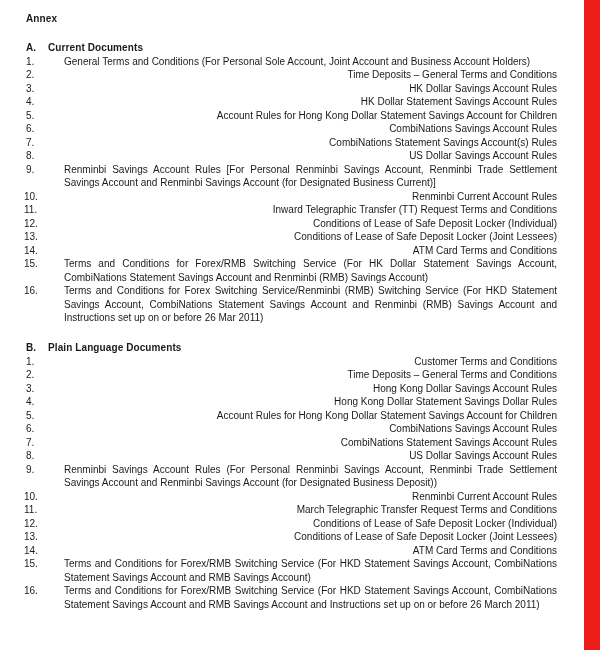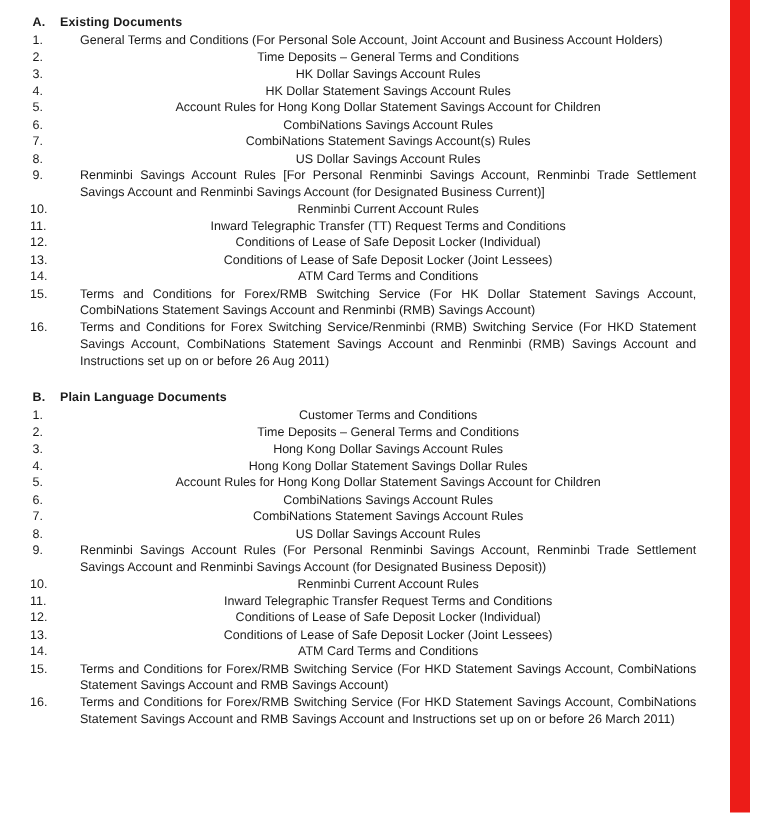--- a/index.html
+++ b/index.html
@@ -102,37 +102,38 @@
 
   .item-text {
     flex: 1 1 auto;
     text-align: justify;
     text-justify: inter-word;
     hyphens: none;
     margin-left: 16px;
   }
   
   .item-text.single-line {
-    text-align: center;
+    text-align: right;
   }
 </style>
 </head>
 <body>
 
 <div id="page">
 
   <div id="red-bar" style="background: rgb(236, 28, 24);"></div>
 
   <div id="content">
 
+    <div class="doc-title">Annex</div>
 
     <div class="section">
       <div class="section-header">
         <span class="section-letter">A.</span>
-        <span class="section-title">Existing Documents</span>
+        <span class="section-title">Current Documents</span>
       </div>
       <ol class="doc-list">
         <li class="doc-item">
           <span class="item-number">1.</span>
           <span class="item-text">General Terms and Conditions (For Personal Sole Account, Joint Account and Business Account Holders)</span>
         </li>
         <li class="doc-item">
           <span class="item-number">2.</span>
           <span class="item-text single-line">Time Deposits – General Terms and Conditions</span>
         </li>
@@ -183,21 +184,21 @@
         <li class="doc-item wide-num">
           <span class="item-number">14.</span>
           <span class="item-text single-line">ATM Card Terms and Conditions</span>
         </li>
         <li class="doc-item wide-num">
           <span class="item-number">15.</span>
           <span class="item-text">Terms and Conditions for Forex/RMB Switching Service (For HK Dollar Statement Savings Account, CombiNations Statement Savings Account and Renminbi (RMB) Savings Account)</span>
         </li>
         <li class="doc-item wide-num">
           <span class="item-number">16.</span>
-          <span class="item-text">Terms and Conditions for Forex Switching Service/Renminbi (RMB) Switching Service (For HKD Statement Savings Account, CombiNations Statement Savings Account and Renminbi (RMB) Savings Account and Instructions set up on or before 26 Aug 2011)</span>
+          <span class="item-text">Terms and Conditions for Forex Switching Service/Renminbi (RMB) Switching Service (For HKD Statement Savings Account, CombiNations Statement Savings Account and Renminbi (RMB) Savings Account and Instructions set up on or before 26 Mar 2011)</span>
         </li>
       </ol>
     </div>
 
     <div class="section">
       <div class="section-header">
         <span class="section-letter">B.</span>
         <span class="section-title">Plain Language Documents</span>
       </div>
       <ol class="doc-list">
@@ -236,21 +237,21 @@
         <li class="doc-item">
           <span class="item-number">9.</span>
           <span class="item-text">Renminbi Savings Account Rules (For Personal Renminbi Savings Account, Renminbi Trade Settlement Savings Account and Renminbi Savings Account (for Designated Business Deposit))</span>
         </li>
         <li class="doc-item wide-num">
           <span class="item-number">10.</span>
           <span class="item-text single-line">Renminbi Current Account Rules</span>
         </li>
         <li class="doc-item wide-num">
           <span class="item-number">11.</span>
-          <span class="item-text single-line">Inward Telegraphic Transfer Request Terms and Conditions</span>
+          <span class="item-text single-line">March Telegraphic Transfer Request Terms and Conditions</span>
         </li>
         <li class="doc-item wide-num">
           <span class="item-number">12.</span>
           <span class="item-text single-line">Conditions of Lease of Safe Deposit Locker (Individual)</span>
         </li>
         <li class="doc-item wide-num">
           <span class="item-number">13.</span>
           <span class="item-text single-line">Conditions of Lease of Safe Deposit Locker (Joint Lessees)</span>
         </li>
         <li class="doc-item wide-num">

